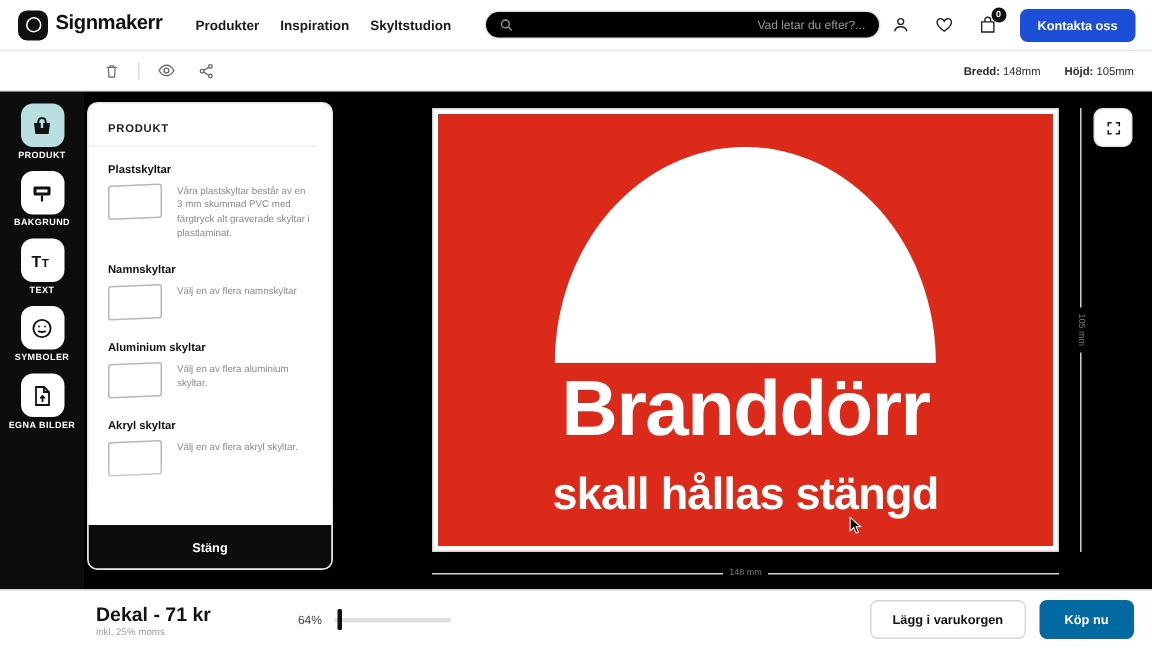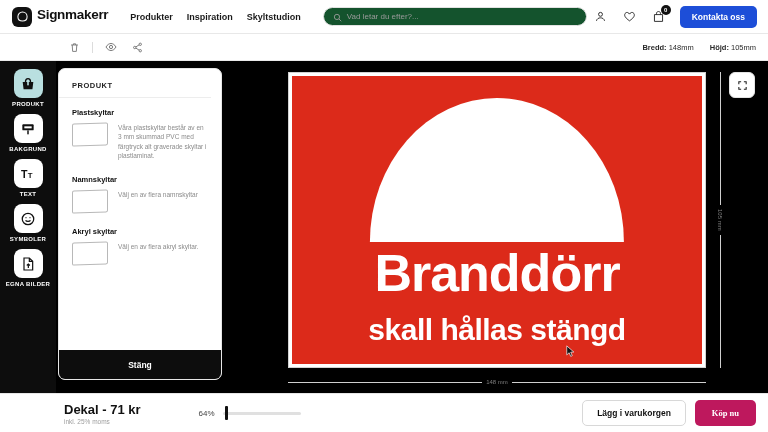--- a/index.html
+++ b/index.html
@@ -24,22 +24,22 @@
     display: flex; align-items: center; justify-content: center;
   }
   .logo-text { font-size: 13.5px; font-weight: bold; letter-spacing: -0.3px; color: #111; }
 
   .nav { display: flex; align-items: center; gap: 14px; margin-left: 22px; }
   .nav-item { font-size: 9px; font-weight: bold; color: #1a1a1a; cursor: pointer; white-space: nowrap; }
 
   .search-box {
     margin-left: 22px; width: 264px; height: 19px;
     border: 1px solid #e2e2e2; border-radius: 10px;
-    background: #14532d;
-    display: flex; align-items: center; gap: 5px; padding: 0 9px;
+    background: #000000;
+    display: flex; align-items: center; gap: 5px; padding: 0 9px; justify-content: space-between;
   }
   .search-ph { font-size: 8px; color: #9a9a9a; }
 
   .header-right { margin-left: auto; display: flex; align-items: center; gap: 14px; margin-right: 11px; }
   .hdr-icon { position: relative; width: 15px; height: 15px; display: flex; align-items: center; justify-content: center; cursor: pointer; }
   .cart-badge {
     position: absolute; top: -4px; right: -5px;
     width: 10px; height: 10px; border-radius: 50%;
     background: #111; color: #fff;
     font-size: 6px; font-weight: bold;
@@ -197,23 +197,23 @@
     position: absolute; left: 2px; top: -5.5px;
     width: 3px; height: 14px; background: #111; border-radius: 1px;
   }
   .bb-right { margin-left: auto; margin-right: 12px; display: flex; gap: 9px; }
   .btn-outline {
     background: #fff; border: 1px solid #d8d8d8; border-radius: 5px;
     font-size: 8.5px; font-weight: bold; color: #111; padding: 7px 14px; cursor: pointer;
     font-family: "Liberation Sans", sans-serif;
   }
   .btn-dark {
-    background: #be185d; border: none; border-radius: 5px;
+    background: #0369a1; border: none; border-radius: 5px;
     font-size: 8.5px; font-weight: bold; color: #fff; padding: 8px 17px; cursor: pointer;
-    font-family: Liberation Serif, serif;
+    font-family: Liberation Sans, sans-serif;
   }
 </style>
 </head>
 <body>
 
 <div class="app">
 
   <div class="header">
     <div class="logo-wrap">
       <span class="logo-mark">
@@ -414,20 +414,27 @@
       </div>
 
       <div class="prod-group">
         <div class="prod-name">Namnskyltar</div>
         <div class="prod-row">
           <span class="prod-thumb"></span>
           <span class="prod-desc">Välj en av flera namnskyltar</span>
         </div>
       </div>
 
+      <div class="prod-group">
+        <div class="prod-name">Aluminium skyltar</div>
+        <div class="prod-row">
+          <span class="prod-thumb"></span>
+          <span class="prod-desc">Välj en av flera aluminium skyltar.</span>
+        </div>
+      </div>
 
       <div class="prod-group">
         <div class="prod-name">Akryl skyltar</div>
         <div class="prod-row">
           <span class="prod-thumb"></span>
           <span class="prod-desc">Välj en av flera akryl skyltar.</span>
         </div>
       </div>
     </div>
 

